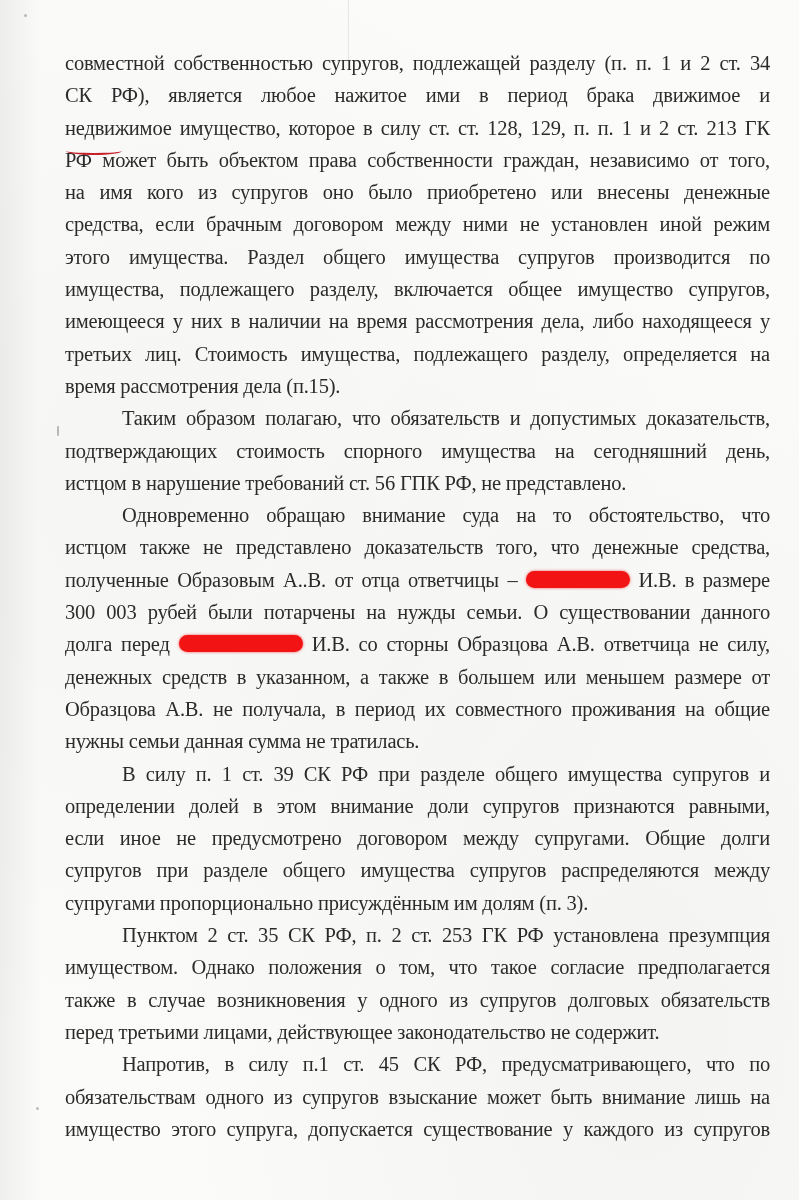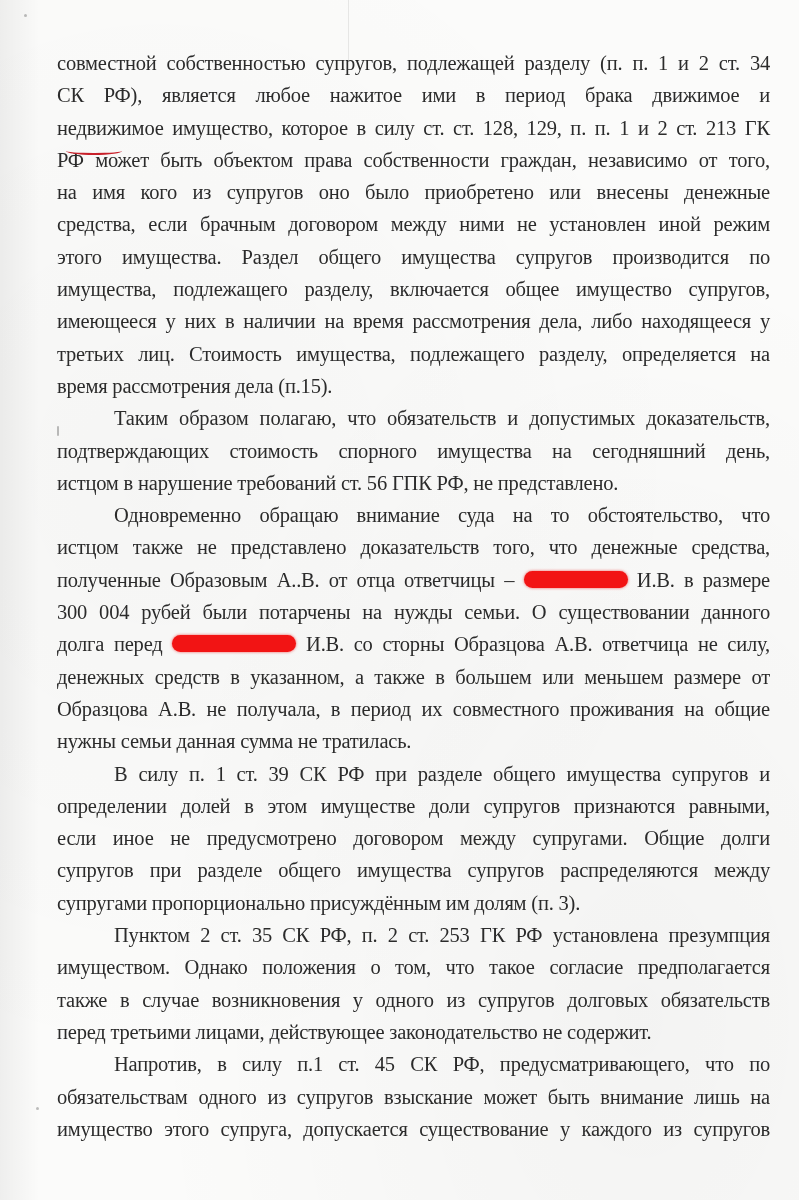--- a/index.html
+++ b/index.html
@@ -28,20 +28,21 @@
   .text-block {
     position: absolute; left: 57px; top: 47px; width: 713px;
   }
   .line {
     height: 32.3px; line-height: 32px;
     font-size: 20.5px;
     white-space: nowrap;
     text-align: justify;
     text-align-last: justify;
     letter-spacing: -0.2px;
+    margin-left: 8px;
   }
   .line.last { text-align-last: left; }
   .line.indent { padding-left: 57px; }
   .redact {
     display: inline-block; height: 17px; vertical-align: -1px;
     background: #f21414; border-radius: 9px;
     box-shadow: 0 0 3px rgba(240,20,20,0.7);
   }
   .underline-mark {
     position: absolute; left: 66px; top: 147px; width: 56px; height: 6px;
@@ -67,27 +68,27 @@
       <div class="line">имущества, подлежащего разделу, включается общее имущество супругов,</div>
       <div class="line">имеющееся у них в наличии на время рассмотрения дела, либо находящееся у</div>
       <div class="line">третьих лиц. Стоимость имущества, подлежащего разделу, определяется на</div>
       <div class="line last">время рассмотрения дела (п.15).</div>
       <div class="line indent">Таким образом полагаю, что обязательств и допустимых доказательств,</div>
       <div class="line">подтверждающих стоимость спорного имущества на сегодняшний день,</div>
       <div class="line last">истцом в нарушение требований ст. 56 ГПК РФ, не представлено.</div>
       <div class="line indent">Одновременно обращаю внимание суда на то обстоятельство, что</div>
       <div class="line">истцом также не представлено доказательств того, что денежные средства,</div>
       <div class="line"><span>полученные Образовым А..В. от отца ответчицы –</span> <span class="redact" style="width: 104px;"></span> <span>И.В. в размере</span></div>
-      <div class="line">300 004 рубей были потарчены на нужды семьи. О существовании данного</div>
+      <div class="line">300 003 рубей были потарчены на нужды семьи. О существовании данного</div>
       <div class="line"><span>долга перед</span> <span class="redact" style="width: 124px;"></span> <span>И.В. со сторны Образцова А.В. ответчица не силу,</span></div>
       <div class="line">денежных средств в указанном, а также в большем или меньшем  размере от</div>
       <div class="line">Образцова А.В. не получала, в период их совместного проживания  на общие</div>
       <div class="line last">нужны семьи данная сумма не тратилась.</div>
       <div class="line indent">В силу п. 1 ст. 39 СК РФ при разделе общего имущества супругов и</div>
-      <div class="line">определении долей в этом имуществе доли супругов признаются равными,</div>
+      <div class="line">определении долей в этом внимание доли супругов признаются равными,</div>
       <div class="line">если иное не предусмотрено договором между супругами. Общие долги</div>
       <div class="line">супругов при разделе общего имущества супругов распределяются между</div>
       <div class="line last">супругами пропорционально присуждённым им долям (п. 3).</div>
       <div class="line indent">Пунктом 2 ст. 35 СК РФ, п. 2 ст. 253 ГК РФ установлена презумпция</div>
       <div class="line">имуществом. Однако положения о том, что такое согласие предполагается</div>
       <div class="line">также в случае возникновения у одного из супругов долговых обязательств</div>
       <div class="line last">перед третьими лицами, действующее законодательство не содержит.</div>
       <div class="line indent">Напротив, в силу п.1 ст. 45 СК РФ, предусматривающего, что по</div>
       <div class="line">обязательствам одного из супругов взыскание может быть внимание лишь на</div>
       <div class="line">имущество этого супруга, допускается существование у каждого из супругов</div>

